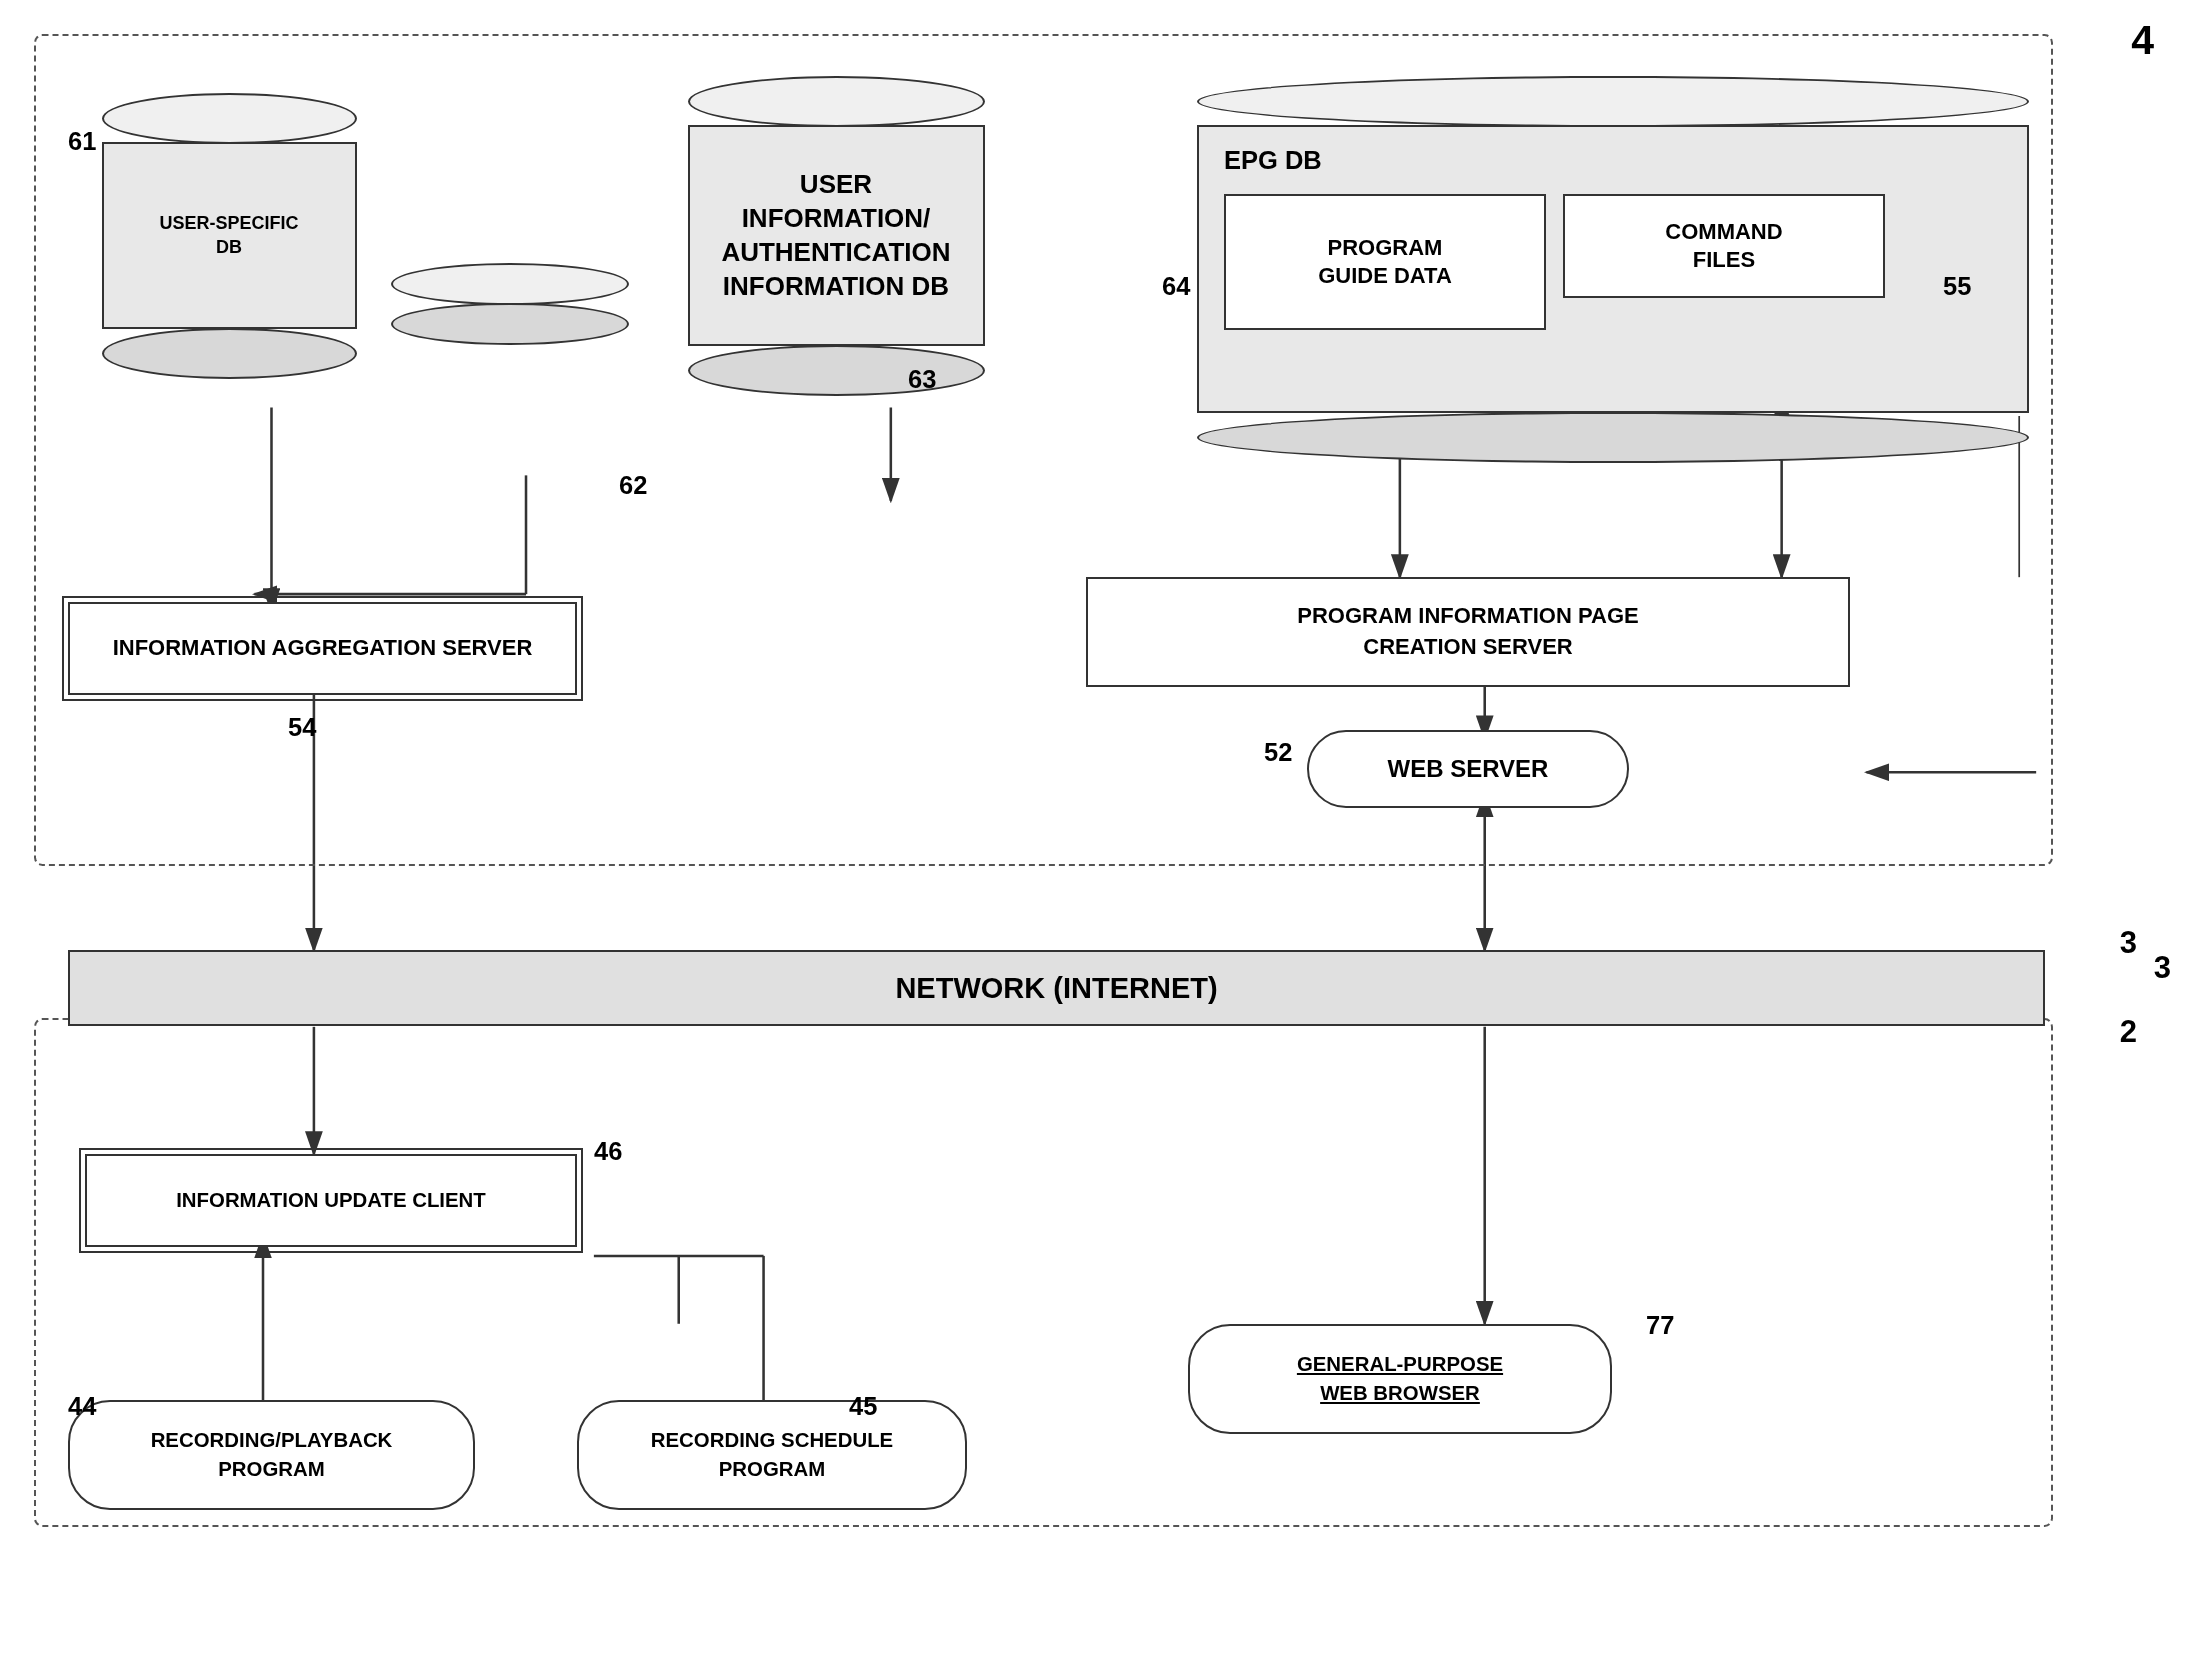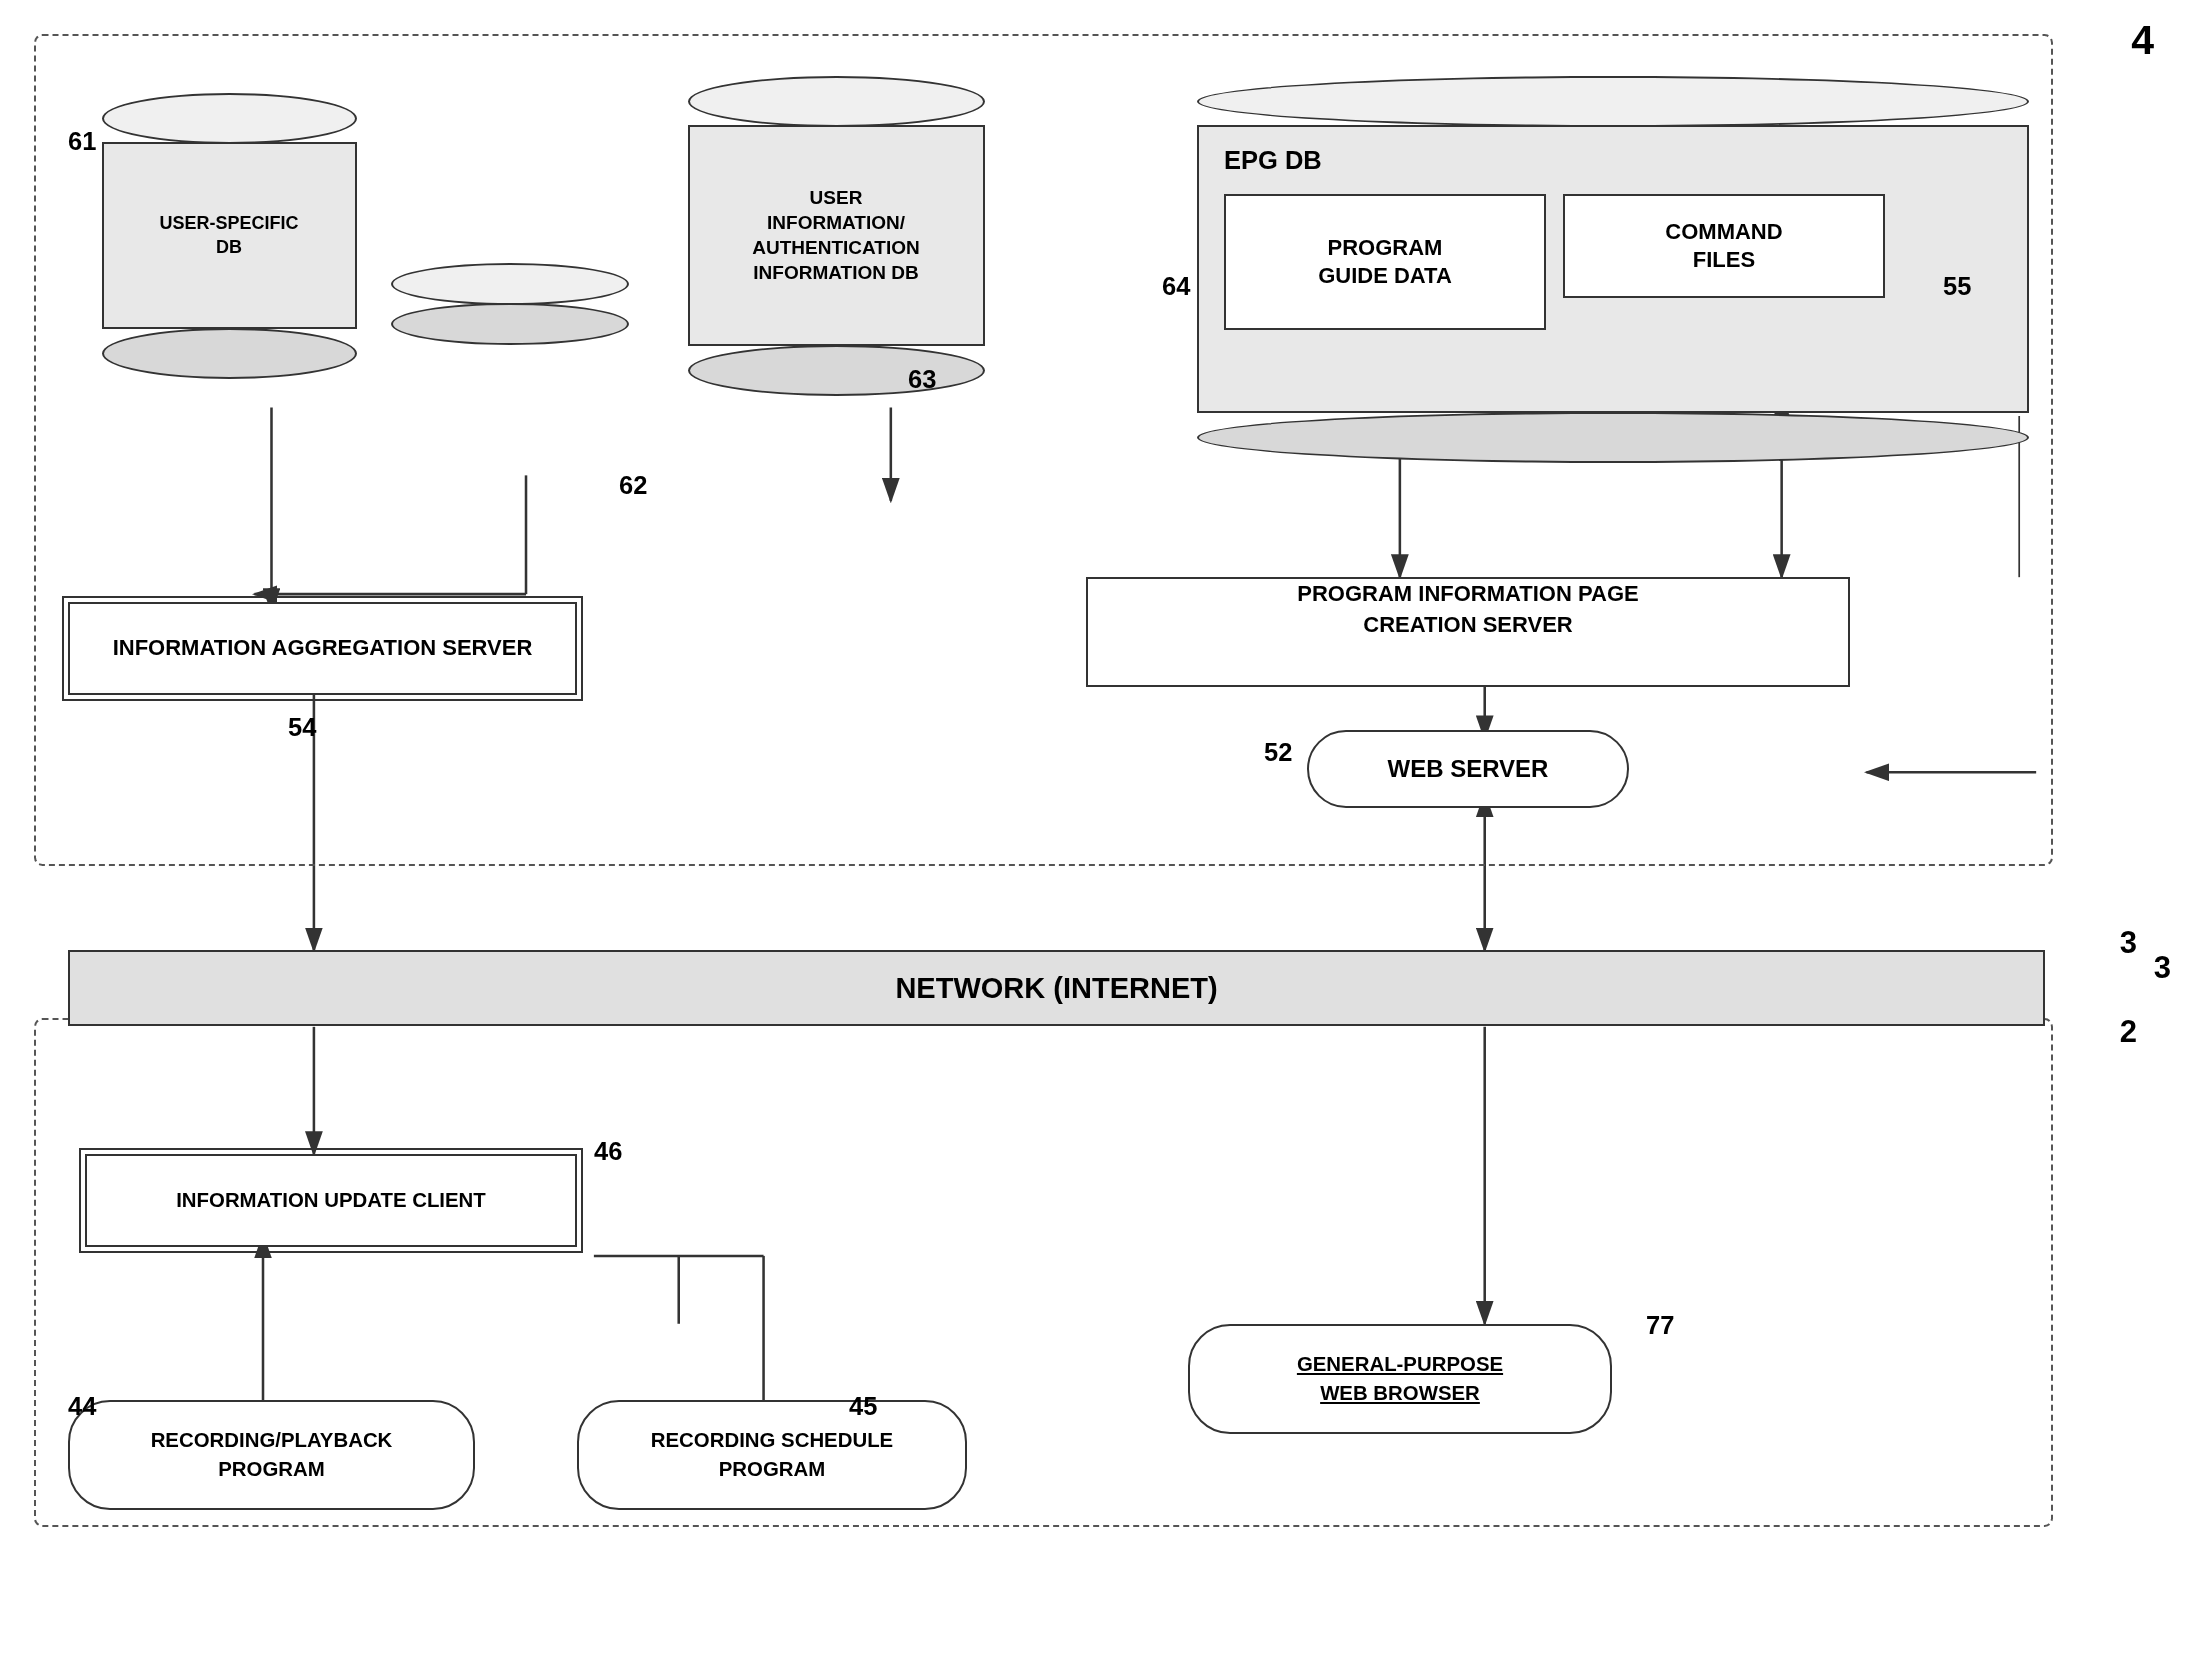--- a/index.html
+++ b/index.html
@@ -75,21 +75,21 @@
       border-radius: 50%;
       margin-top: -1.7px;
     }
 
     
     .rect-box {
       position: absolute;
       border: 2.5px solid #333;
       background: #fff;
       display: flex;
-      align-items: flex-start;
+      align-items: center;
       justify-content: center;
       text-align: center;
       font-size: 24px;
       font-weight: bold;
       line-height: 1.4;
     }
 
     .rect-box-double {
       position: absolute;
       border: 2.5px solid #333;
@@ -226,21 +226,21 @@
     <span style="white-space:pre-line; font-size:18px;">USER-SPECIFIC
 DB</span>
   </div>
   <div class="cylinder-bottom-cap" style="width:255px; height:51px;"></div>
 </div>
 <div class="label" style="top:127px; left:68px;">61</div>
 
 <div class="cylinder" style="position:absolute; top:76px; left:679px; width:314px;">
   <div class="cylinder-top" style="width:297px; height:51px;"></div>
   <div class="cylinder-body" style="width:297px; height:221px; margin-top:-1.7px;">
-    <span style="white-space:pre-line; font-size:19px;text-align:center;">USER
+    <span style="white-space:pre-line; font-size:26px;text-align:center;">USER
 INFORMATION/
 AUTHENTICATION
 INFORMATION DB</span>
   </div>
   <div class="cylinder-bottom-cap" style="width:297px; height:51px;"></div>
 </div>
 <div class="label" style="top:365px; left:908px;">63</div>
 
 <div class="cylinder" style="position:absolute; top:263px; left:382px; width:255px;">
   <div class="cylinder-top" style="width:238px; height:42px;"></div>

